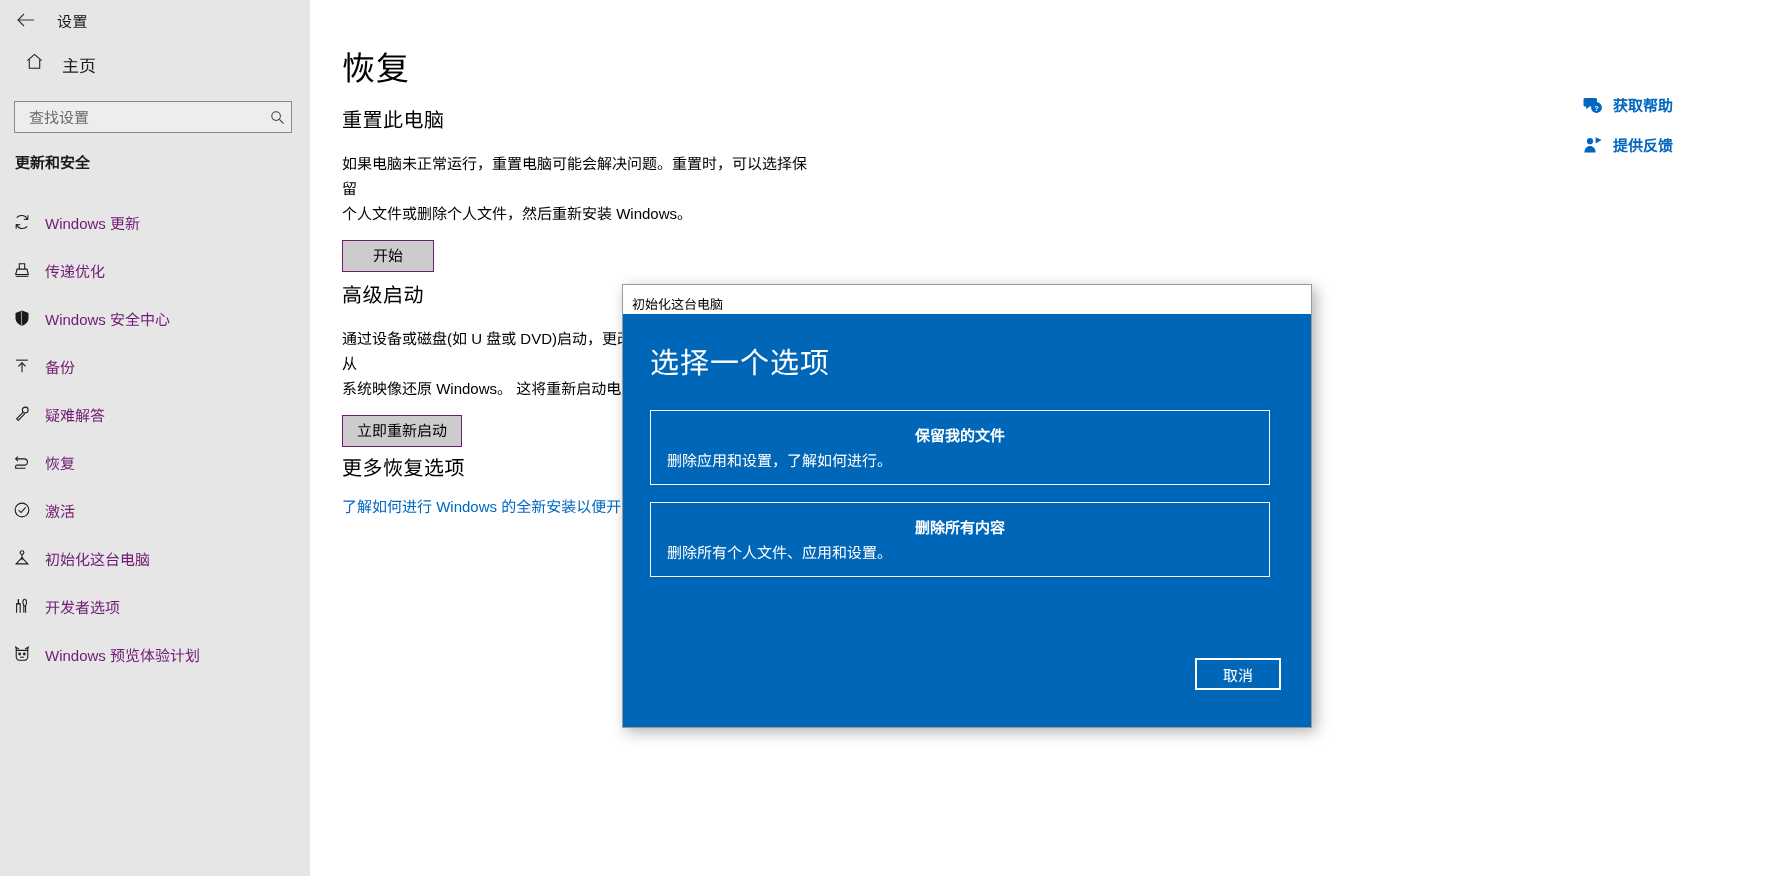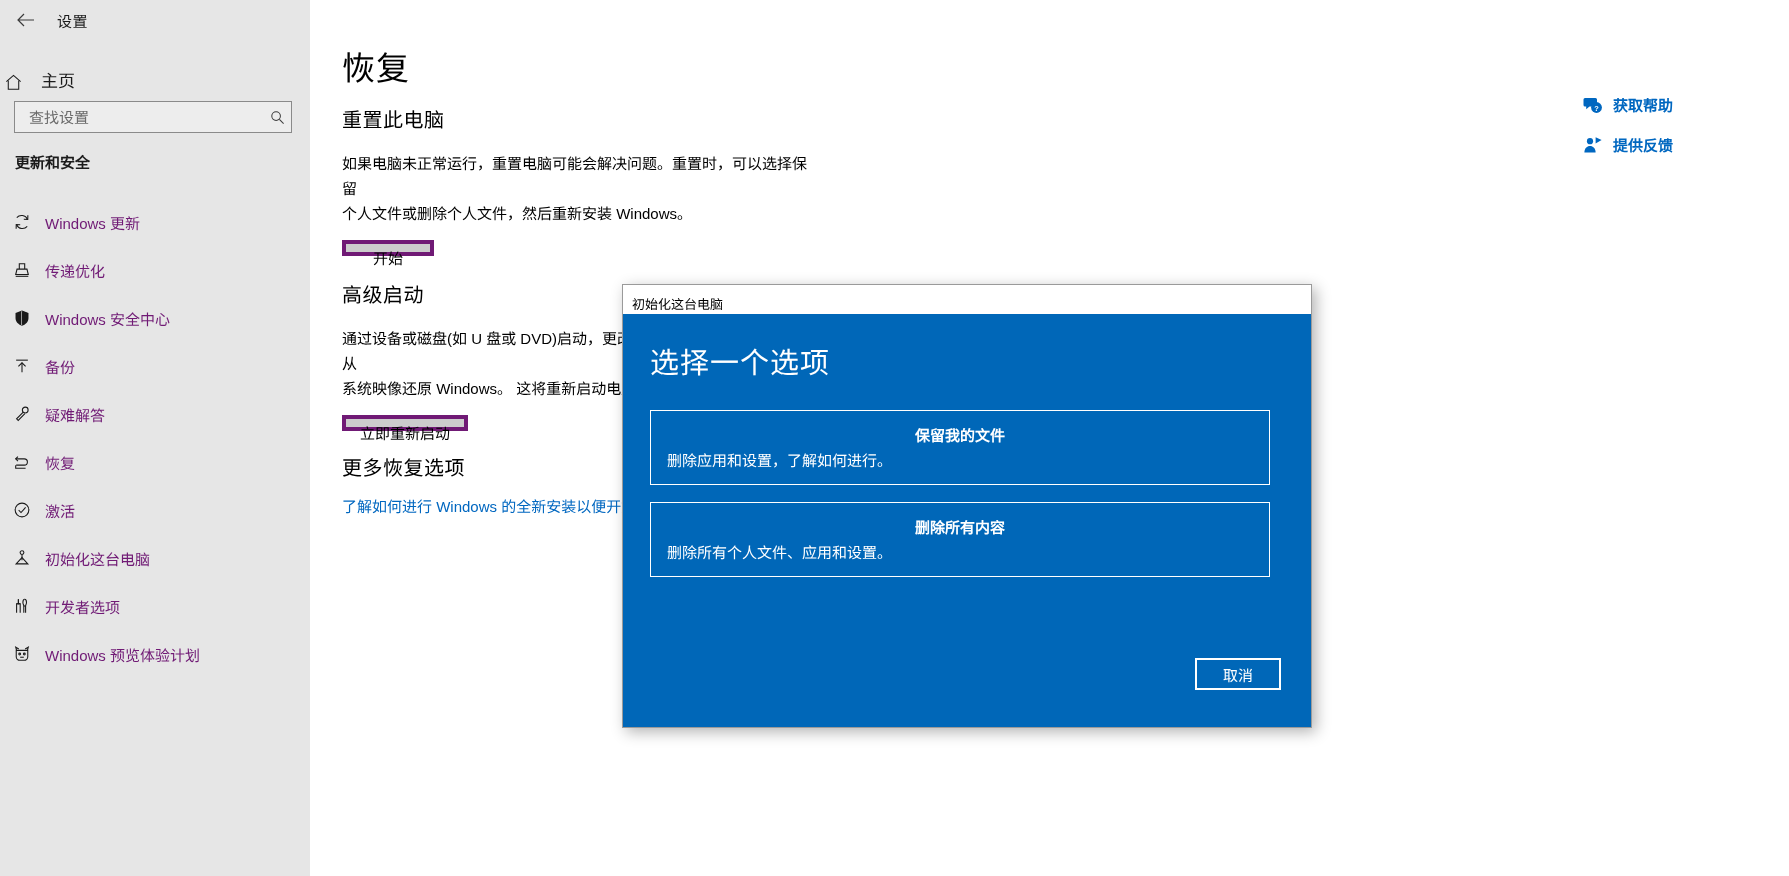--- a/index.html
+++ b/index.html
@@ -48,22 +48,22 @@
     margin-left: 9px;
     letter-spacing: .5px;
   }
 
   .home-row {
     position: absolute;
     left: 0; top: 52px;
     width: 318px;
     height: 40px;
     display: flex;
-    align-items: flex-end;
-    padding-left: 4px;
+    align-items: flex-start;
+    padding-left: 25px;
     cursor: default;
   }
   .home-row .nav-ico {
     width: 32px;
     display: flex; align-items: center; justify-content: flex-start;
     color: #1b1b1b;
   }
   .home-label {
     font-size: 17px;
     color: #1b1b1b;
@@ -161,26 +161,26 @@
   .section-p {
     font-size: 15px;
     color: #000;
     line-height: 25px;
     margin: 0 0 14px 0;
     max-width: 470px;
   }
   .win-button {
     display: inline-block;
     background: #cccccc;
-    border: 4px solid #701a75;
+    border: 1px solid #701a75;
     color: #000;
     font-size: 15px;
     font-family: inherit;
     padding: 0 14px;
-    height: 16px;
+    height: 32px;
     line-height: 30px;
     min-width: 92px;
     text-align: center;
     cursor: default;
   }
   .link {
     font-size: 15px;
     color: #0067c0;
     text-decoration: none;
     cursor: default;

